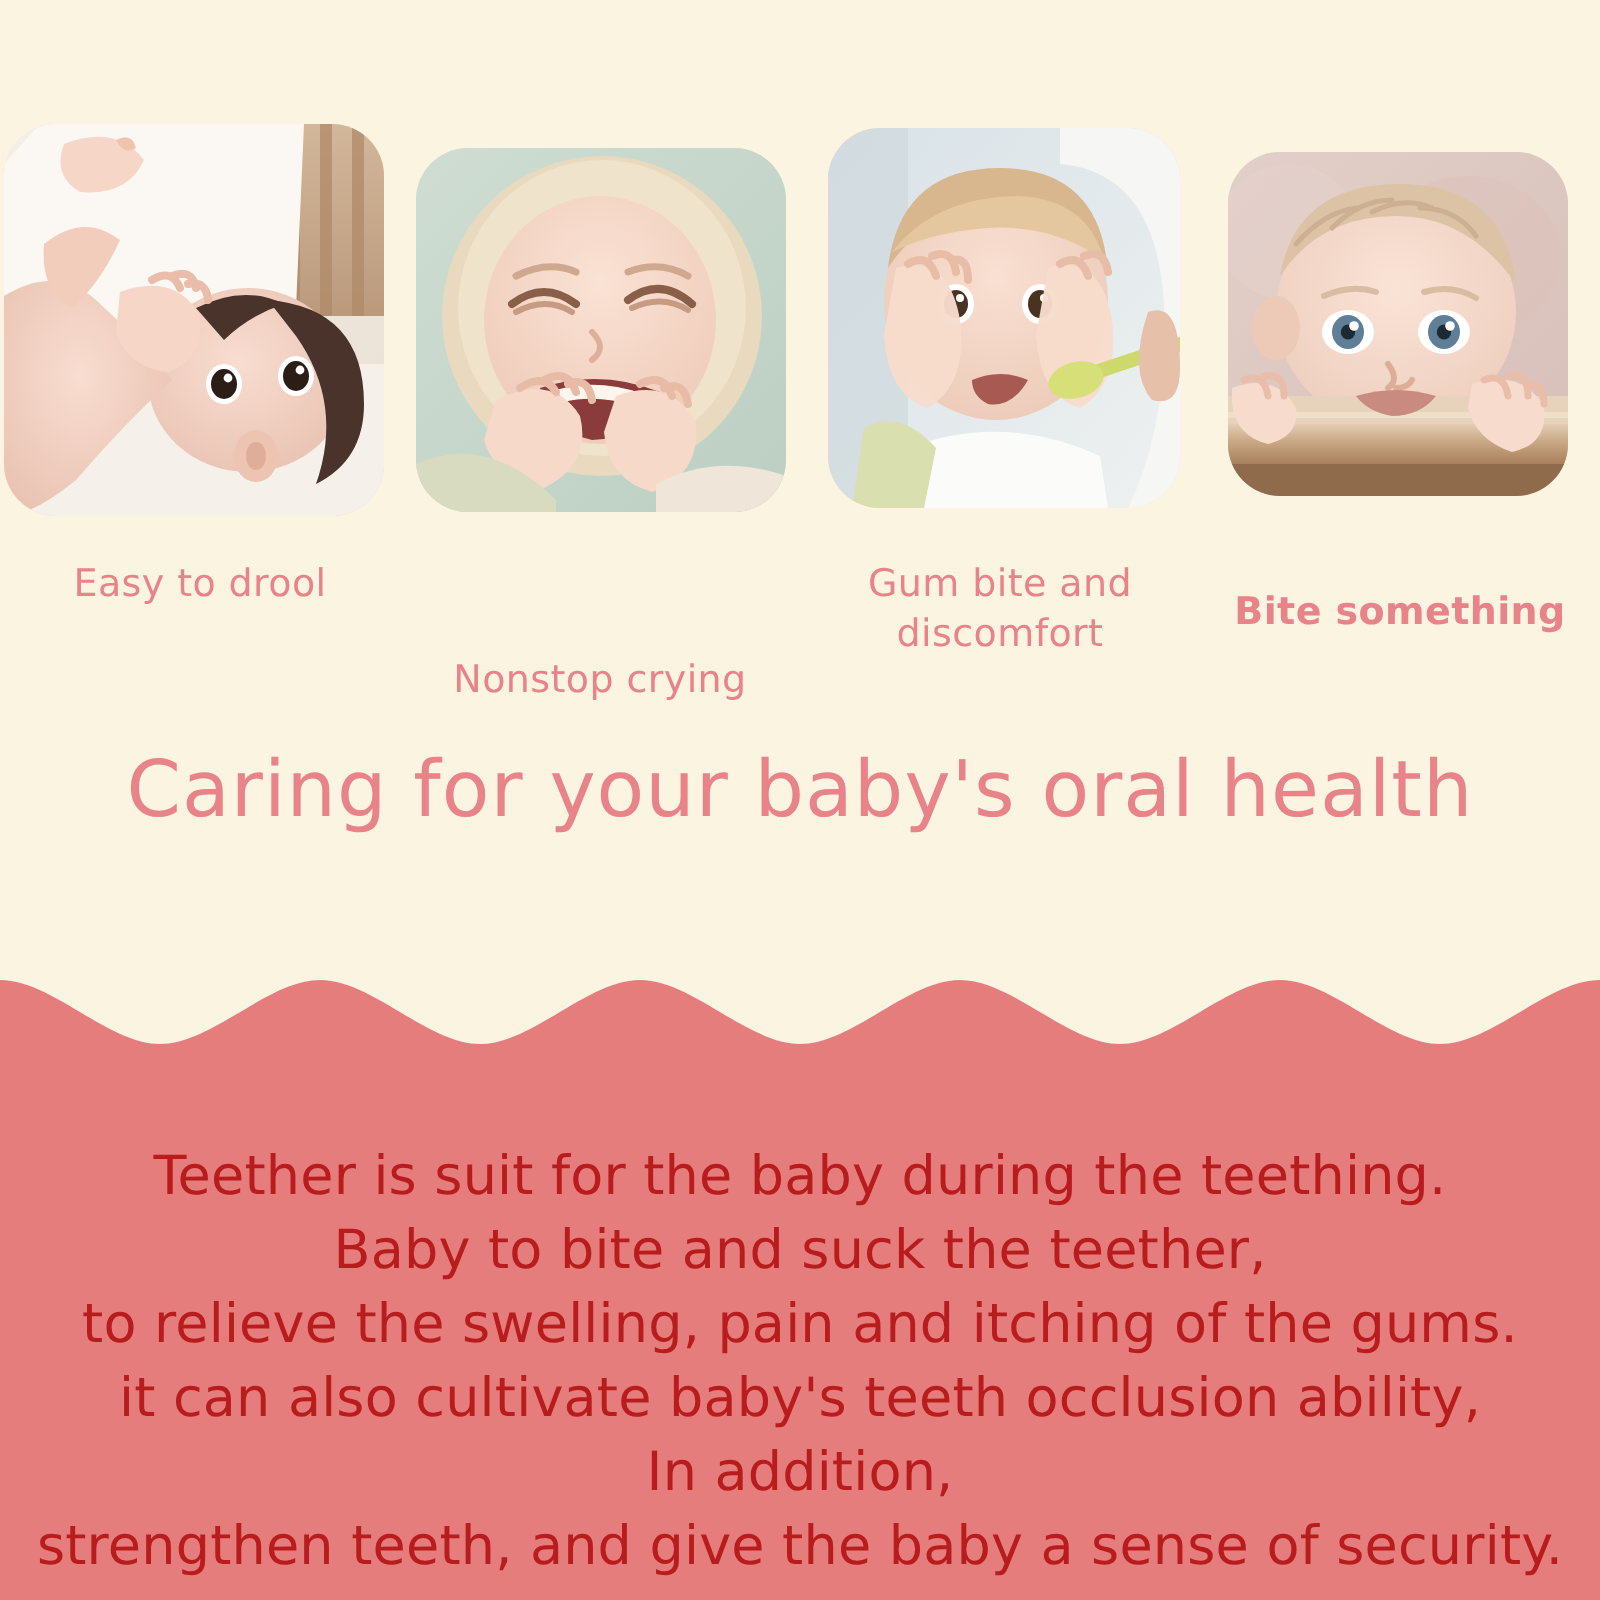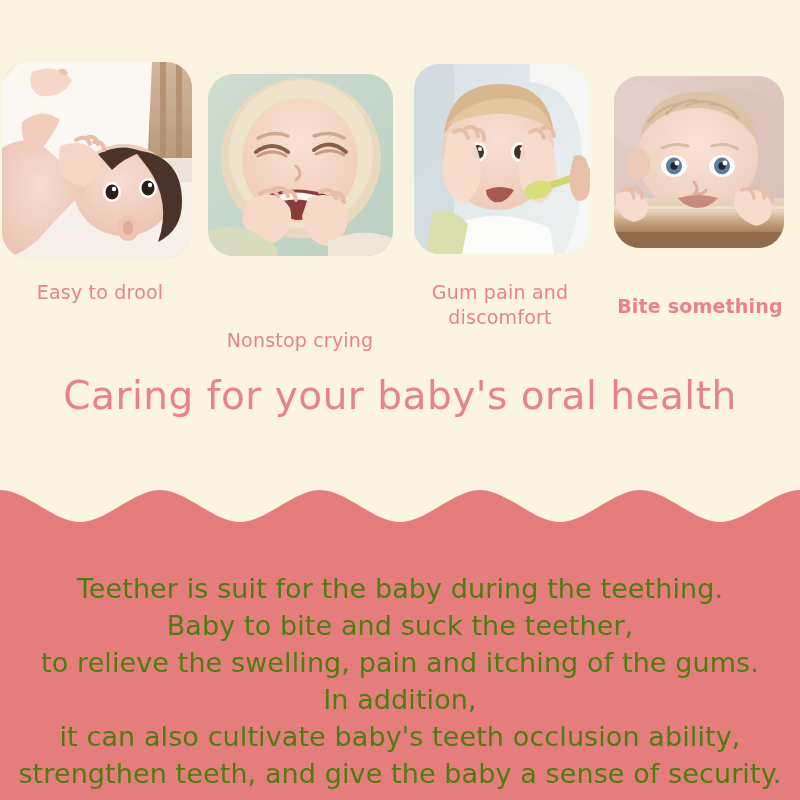--- a/index.html
+++ b/index.html
@@ -103,21 +103,21 @@
     width:800px;
     height:270px;
     background:#E57D7D;
   }
 
   .promo-text {
     position:absolute;
     top:90px; left:0;
     width:800px;
     text-align:center;
-    color:#4d7c0f;
+    color:#b91c1c;
     font-size:27px;
     line-height:37px;
     letter-spacing:0.1px;
     font-family:"DejaVu Sans", sans-serif;
   }
   .promo-text .line { display:block; white-space:nowrap; }
 </style>
 </head>
 <body>
 
@@ -273,21 +273,21 @@
           <path d="M176 108 L128 124" stroke="#cdd96a" stroke-width="7" stroke-linecap="round"></path>
           <ellipse cx="124" cy="126" rx="14" ry="9" fill="#d6df78" transform="rotate(-14 124 126)"></ellipse>
 
           <path d="M160 92 Q176 86 176 120 Q176 140 162 136 Q150 122 160 92 Z" fill="#e6c0a8"></path>
 
           <path d="M40 160 Q88 142 136 164 L140 190 L36 190 Z" fill="#fbfbfa"></path>
           <path d="M18 150 Q36 140 54 160 L48 190 L12 190 Z" fill="#d9dfae"></path>
         </svg>
       </div>
       <div class="caption">
-        <span>Gum pain and</span><br>
+        <span>Gum bite and</span><br>
         <span>discomfort</span>
       </div>
     </div>
 
     <div class="photo-cell c3">
       <div class="photo-card">
         <svg viewBox="0 0 170 172" preserveAspectRatio="xMidYMid slice">
           <defs>
             <linearGradient id="p3bg" x1="0" y1="0" x2="1" y2="1">
               <stop offset="0%" stop-color="#e3cfc9"></stop>
@@ -366,19 +366,19 @@
                C 666 10, 694 42, 720 42
                C 746 42, 774 10, 800 10
                L 800 60 L 0 60 Z" fill="#E57D7D"></path>
     </svg>
     <div class="pink-body"></div>
 
     <div class="promo-text">
       <span class="line">Teether is suit for the baby during the teething.</span>
       <span class="line">Baby to bite and suck the teether,</span>
       <span class="line">to relieve the swelling, pain and itching of the gums.</span>
+      <span class="line">it can also cultivate baby's teeth occlusion ability,</span>
       <span class="line">In addition,</span>
-      <span class="line">it can also cultivate baby's teeth occlusion ability,</span>
       <span class="line">strengthen teeth, and give the baby a sense of security.</span>
     </div>
   </div>
 
 </div>
 
 </body></html>

